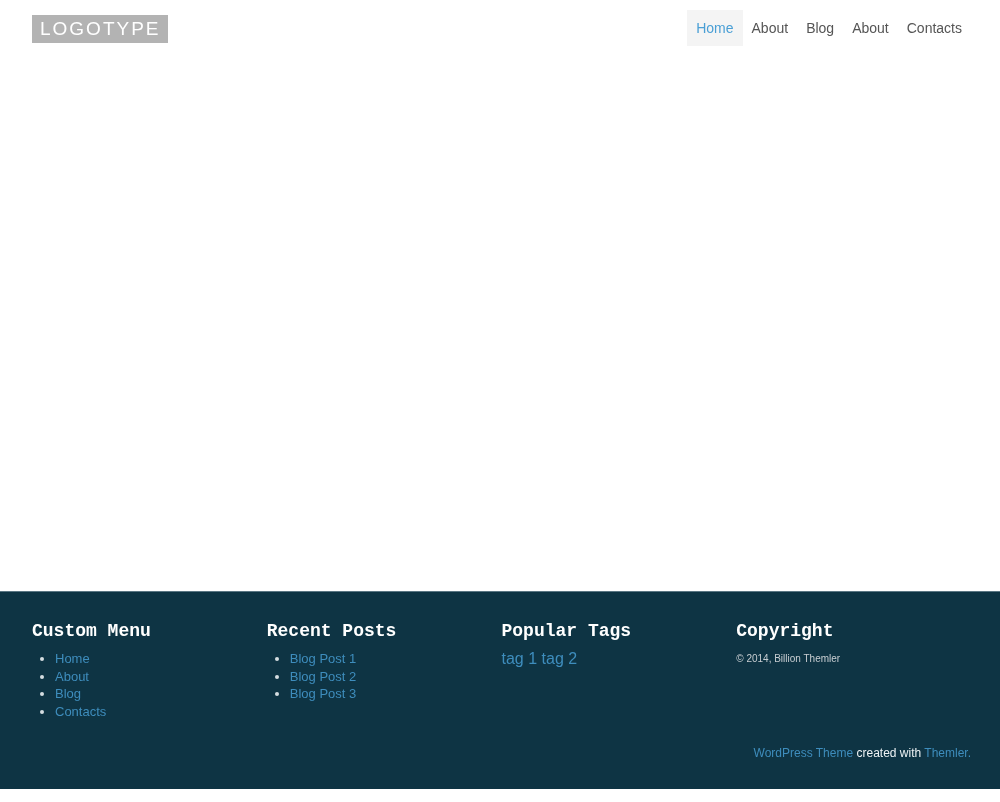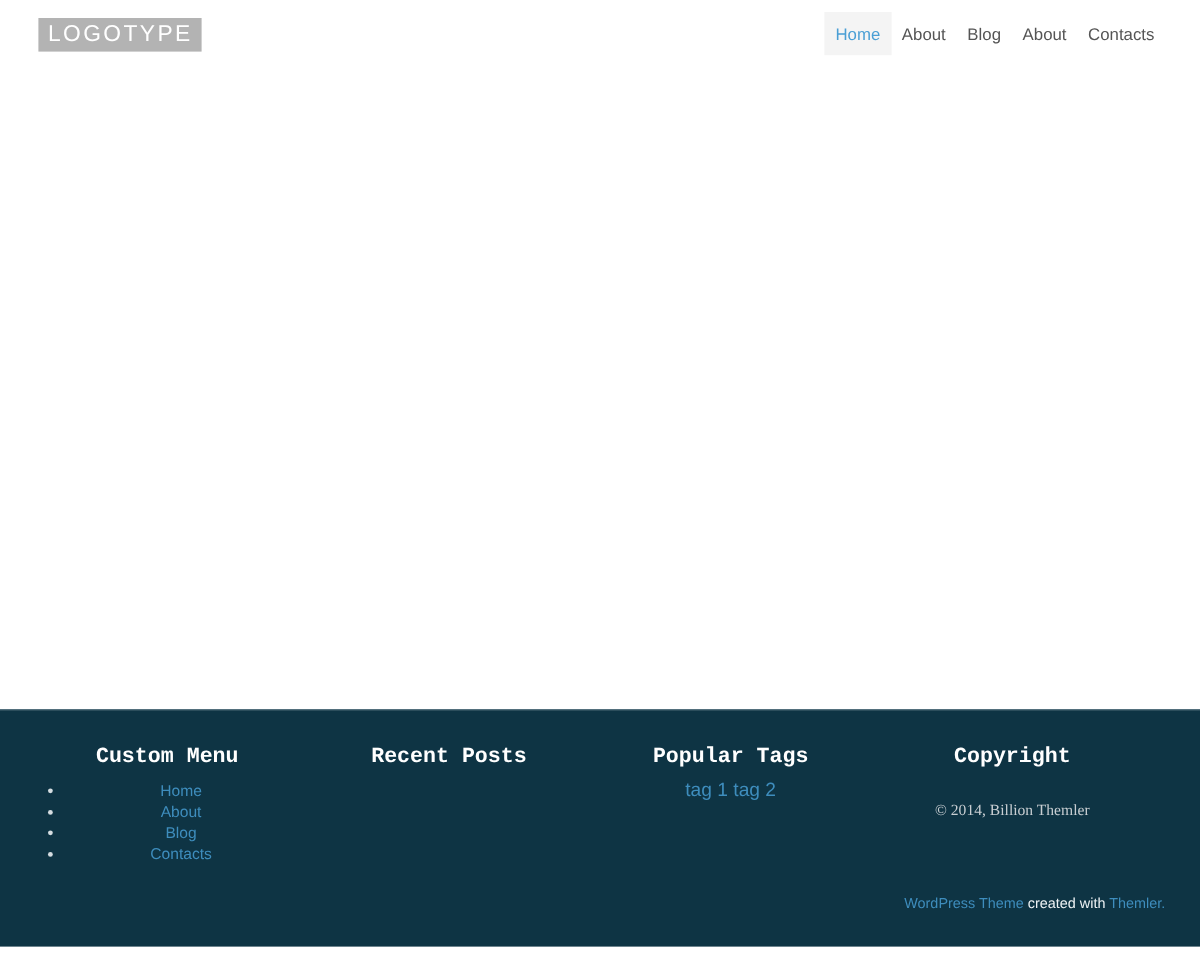--- a/index.html
+++ b/index.html
@@ -18,21 +18,20 @@
   html, body {
     margin: 0;
     padding: 0;
     background: #ffffff;
     font-family: "Liberation Sans", "DejaVu Sans", sans-serif;
   }
   .container {
     width: 942px;
     margin: 0 auto;
     padding-left: 3px;
-    text-align: center;
   }
 
   
   .site-header { padding-top: 10px; }
   .header-inner {
     display: flex;
     justify-content: space-between;
     align-items: flex-start;
   }
   .logo {
@@ -100,25 +99,24 @@
   .site-footer a {
     color: var(--link-blue, #3e8dbd);
     text-decoration: none;
   }
   .tags-line {
     margin: 11px 0 0 0;
     font-size: 16px;
     line-height: 13px;
   }
   .copyright-text {
-    margin: 26px 0 0 0;
-    font-size: 13px;
+    margin: 10px 0 0 0;
+    font-size: 10px;
     color: var(--muted-light, #c8ced2);
     line-height: 16px;
-    font-family: Liberation Serif, serif;
   }
   .footer-credit {
     margin-top: 26px;
     text-align: right;
     font-size: 12px;
     color: #eef3f5;
     line-height: 14px;
   }
 </style>
 </head>
@@ -159,20 +157,25 @@
       <ul>
         <li><a>Home</a></li>
         <li><a>About</a></li>
         <li><a>Blog</a></li>
         <li><a>Contacts</a></li>
       </ul>
     </div>
 
     <div class="footer-col">
       <h4>Recent Posts</h4>
+      <ul>
+        <li><a>Blog Post 1</a></li>
+        <li><a>Blog Post 2</a></li>
+        <li><a>Blog Post 3</a></li>
+      </ul>
     </div>
 
     <div class="footer-col">
       <h4>Popular Tags</h4>
       <p class="tags-line">
         <a>tag 1</a>
         <a>tag 2</a>
       </p>
     </div>
 

